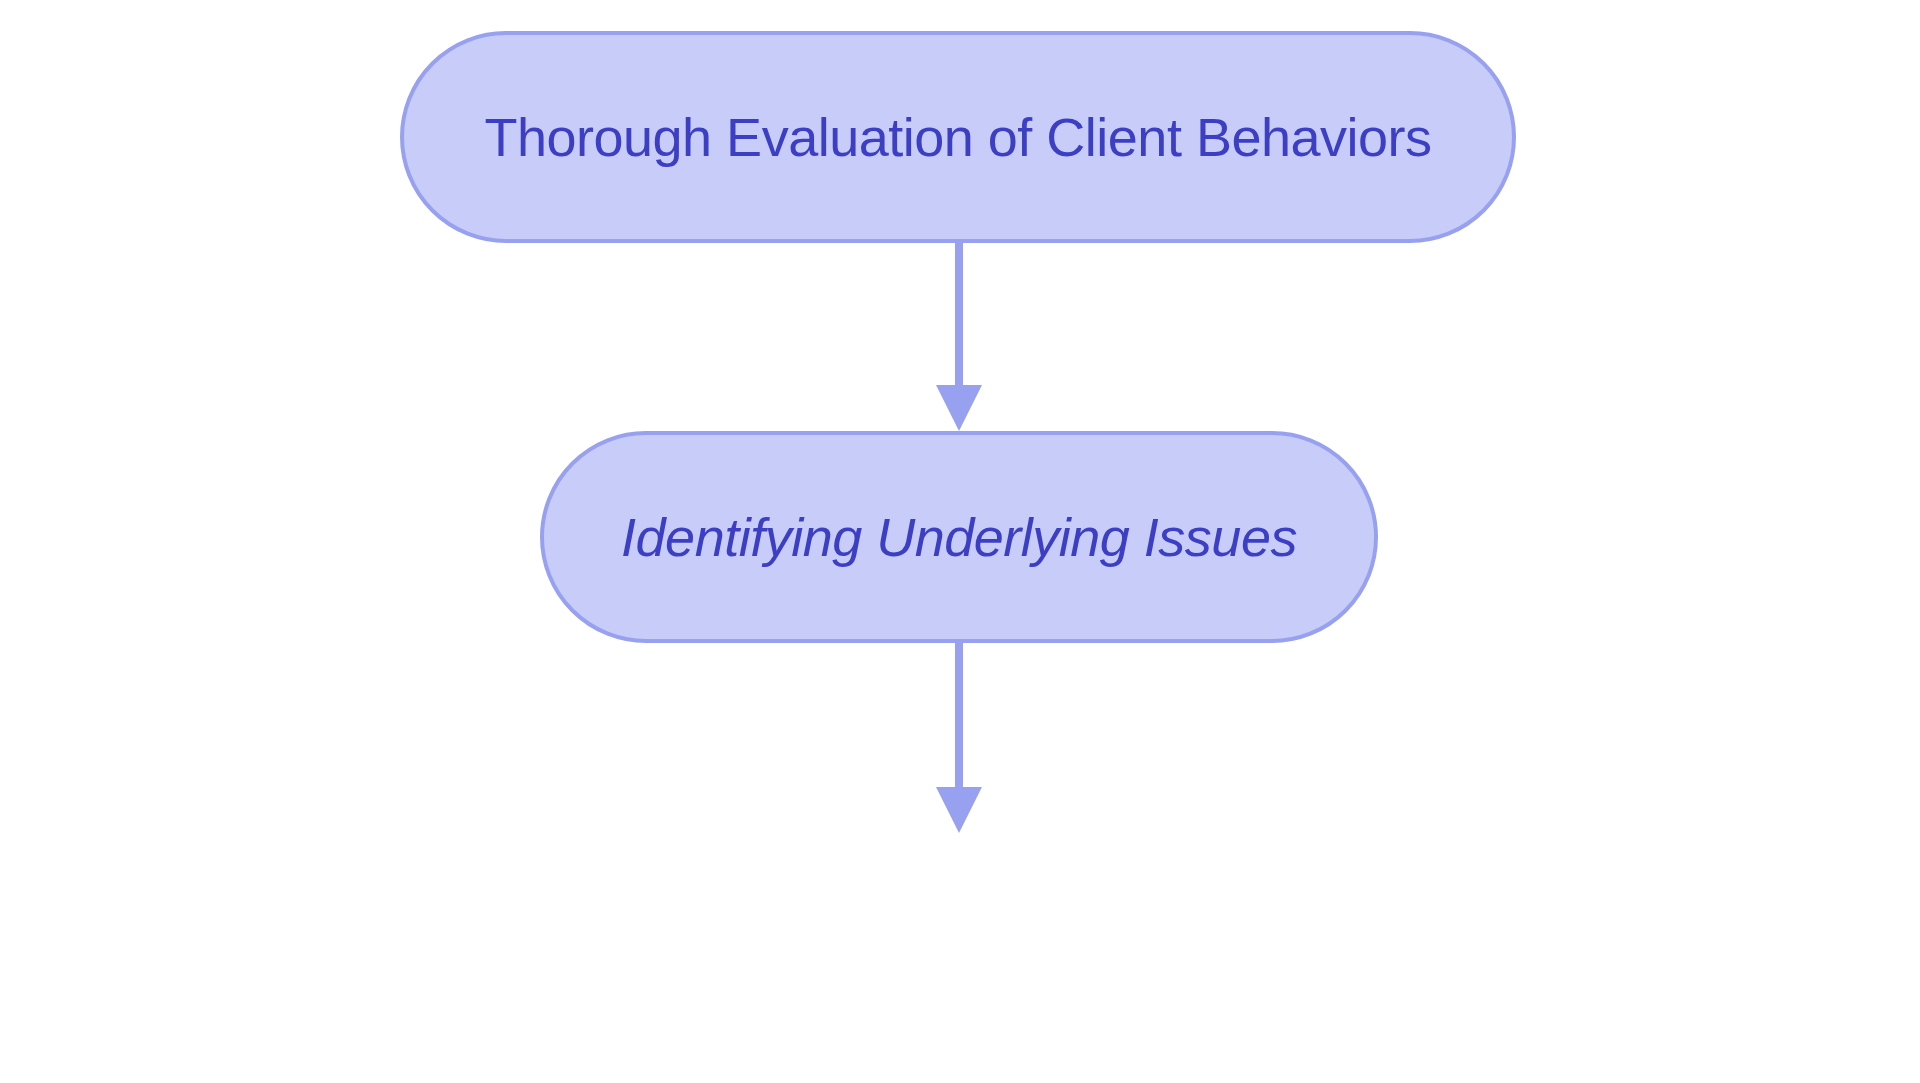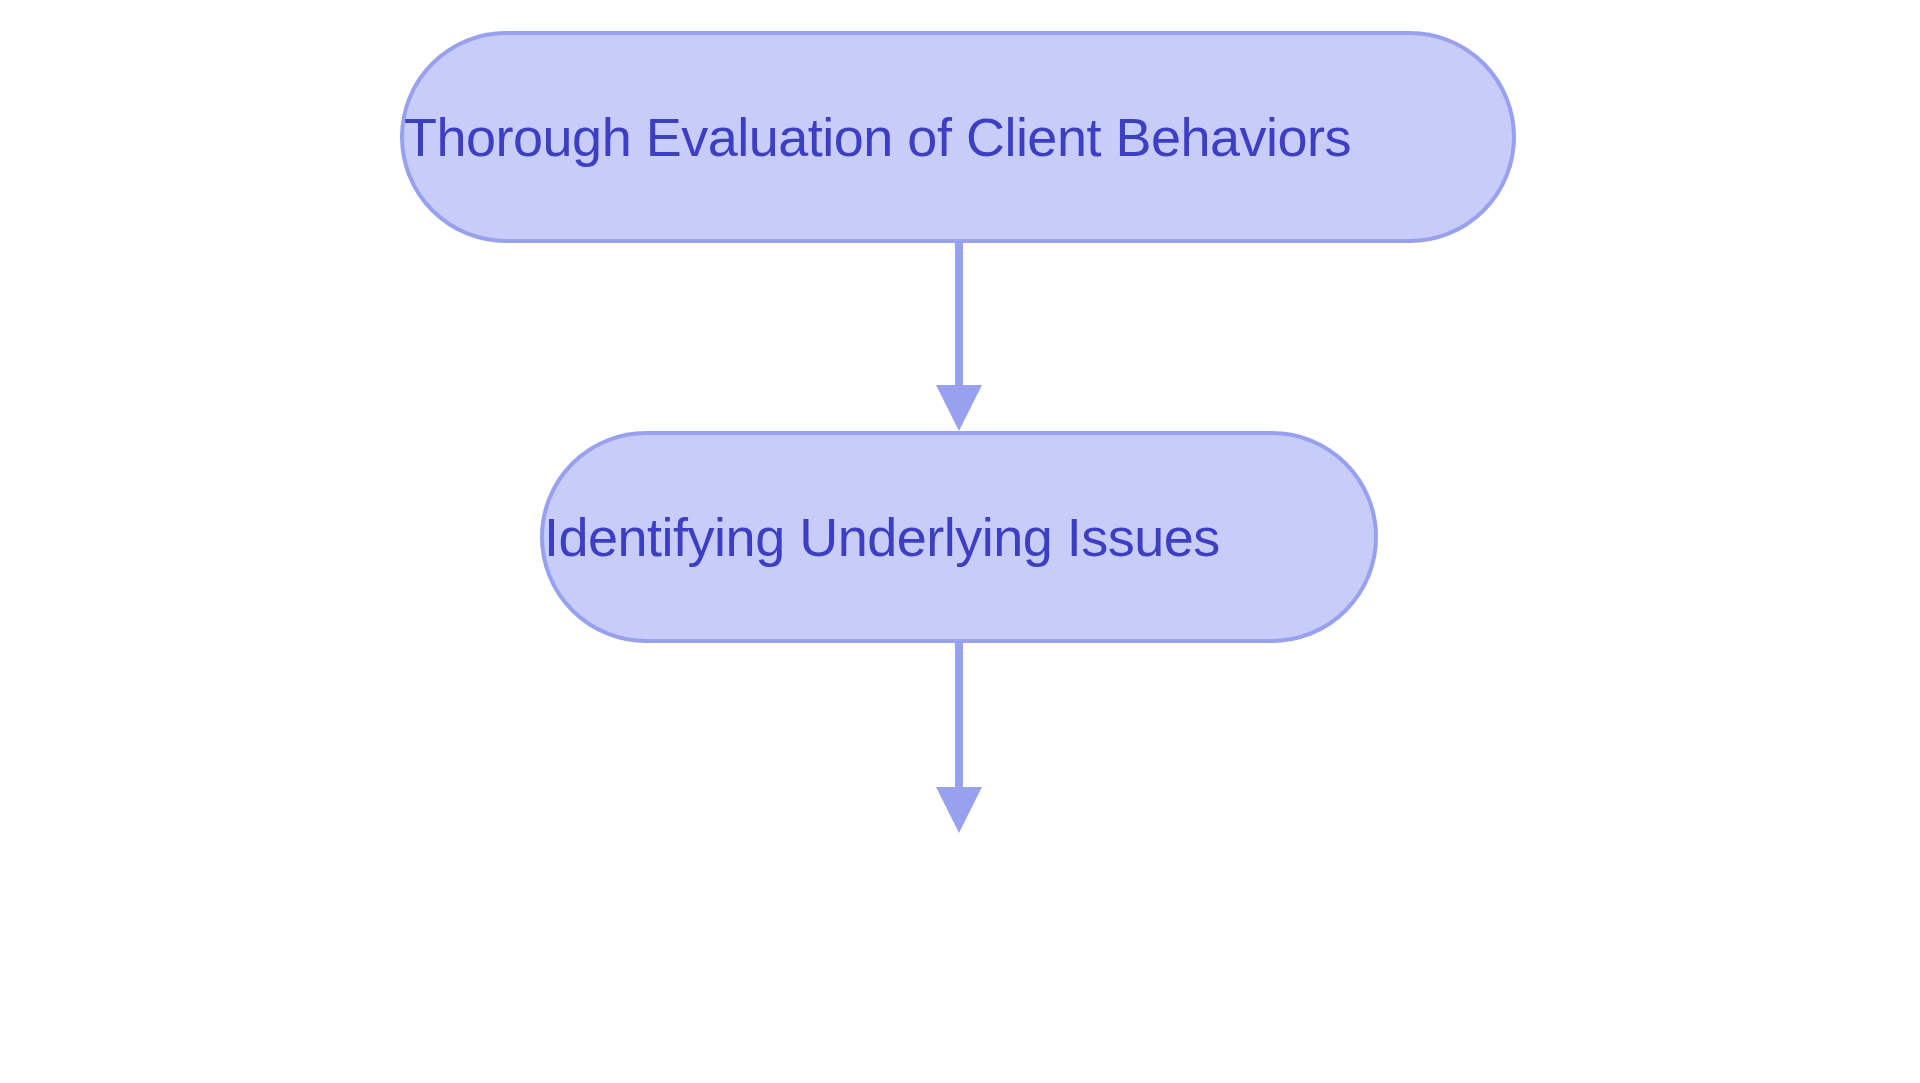--- a/index.html
+++ b/index.html
@@ -21,33 +21,33 @@
     background: var(--canvas-bg);
     overflow: hidden;
   }
   .flow-node {
     position: absolute;
     background: var(--node-fill);
     border: 4px solid var(--node-border);
     border-radius: 107px;
     display: flex;
     align-items: center;
-    justify-content: flex-start;
+    justify-content: center;
     text-align: center;
   }
   .flow-node .node-label {
     color: var(--node-text);
     font-size: 54px;
     font-weight: 400;
     letter-spacing: -0.5px;
     line-height: 1.15;
     white-space: nowrap;
   }
   #node-1 { left: 400px; top: 31px;  width: 1116px; height: 212px; }
-  #node-2 { left: 540px; top: 431px; width: 838px;  height: 212px; }
+  #node-2 { left: 540px; top: 431px; width: 838px;  height: 212px; font-style: italic; }
   #node-3 { left: 593px; top: 833px; width: 740px;  height: 214px; }
   .flow-arrow {
     position: absolute;
     display: block;
   }
   #arrow-1 { left: 933px; top: 243px; }
   #arrow-2 { left: 933px; top: 643px; }
   .arrow-line {
     stroke: var(--arrow);
     stroke-width: 8;

